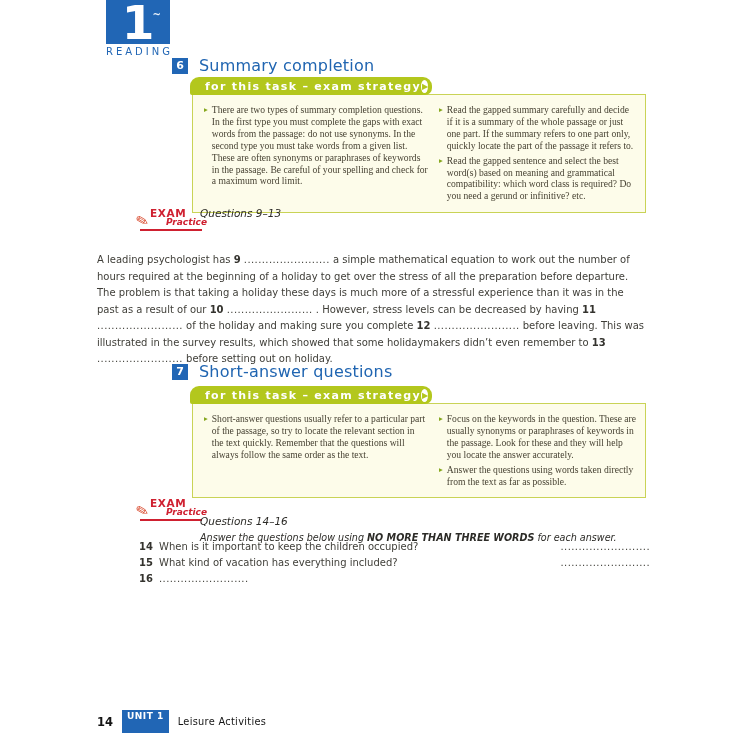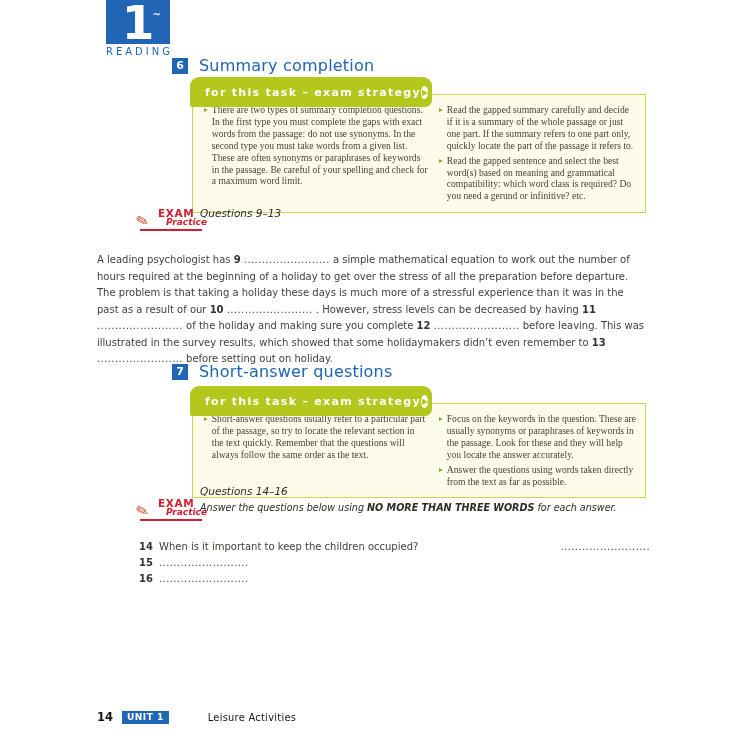--- a/index.html
+++ b/index.html
@@ -16,42 +16,42 @@
   .badge-tilde { position:absolute; right:9px; top:9px; color:#eaf2fa; font-size:10px; font-weight:bold; }
   .badge-reading { color:#2166b5; font-size:10px; font-weight:normal; letter-spacing:3px; margin-top:2px; display:block; }
 
   
   .section-heading { position:absolute; left:172px; display:flex; align-items:center; gap:11px; }
   .num-square { width:16px; height:16px; background:#2166b5; color:#fff; font-weight:bold; font-size:11px;
     display:flex; align-items:center; justify-content:center; flex:0 0 auto; }
   .section-title { color:#2065b1; font-size:16px; letter-spacing:0.2px; }
 
   
-  .banner { position:absolute; left:190px; width:242px; height:30px; background:#b3c71d;
+  .banner { position:absolute; left:190px; width:242px; height:18px; background:#b3c71d;
     border-radius:9px 9px 7px 2px; display:flex; align-items:center; justify-content:space-between;
     padding:0 7px 0 15px; z-index:2; }
   .banner-label { color:#ffffff; font-weight:bold; font-size:11px; letter-spacing:1.3px; white-space:nowrap; }
   .play-icon { width:13px; height:13px; background:#fff; border-radius:50%; color:#b3c71d;
     font-size:8px; line-height:13px; text-align:center; padding-left:1px; }
 
   
   .strategy-box { position:absolute; left:192px; width:454px; background:#fdfcea;
     border:1px solid #c9d356; display:flex; padding:9px 8px 7px 11px; }
   .col-left { width:224px; flex:0 0 auto; }
   .col-right { flex:1; padding-left:11px; }
   .bullet-item { display:flex; font-family:"Liberation Serif", serif; font-size:9.6px;
     line-height:11.9px; color:#474233; margin-bottom:3px; }
   .bullet-glyph { color:#87a81f; font-family:"DejaVu Sans", sans-serif; font-size:7.5px;
     line-height:11.9px; margin-right:4px; flex:0 0 auto; }
 
   
   .exam-logo { position:absolute; width:62px; border-bottom:2px solid #cf2030; padding:0 0 2px 10px; }
   .pencil-icon { position:absolute; left:-4px; bottom:-1px; color:#d84427; font-size:15px;
     transform:rotate(-15deg); }
-  .exam-word { display:block; color:#cf2030; font-weight:bold; font-size:10.5px; line-height:10px; letter-spacing:0.6px;margin-left:8px; }
+  .exam-word { display:block; color:#cf2030; font-weight:bold; font-size:10.5px; line-height:10px; letter-spacing:0.6px; }
   .practice-word { display:block; color:#cf2030; font-weight:bold; font-size:9px; line-height:9px; margin-left:16px;font-style:italic; }
 
   
   .task-head { position:absolute; left:200px; width:460px; }
   .q-heading { font-weight:normal; font-style:italic; font-size:10.5px; color:#2c2b27; margin-bottom:5px; }
   .instruction { font-style:italic; font-size:9.6px; color:#2c2b27; }
   .instruction b { font-weight:bold; }
 
   
   .summary { position:absolute; left:97px; top:252px; width:550px; font-size:10px;
@@ -63,22 +63,22 @@
   .questions { position:absolute; left:139px; width:511px; }
   .q-row { display:flex; font-size:10px; line-height:15.8px; color:#3f3e38; }
   .q-num { font-weight:bold; width:20px; flex:0 0 auto; color:#34332e; }
   .q-text { flex:1; }
   .q-dots { flex:0 0 auto; letter-spacing:0.4px; }
 
   
   .footer { position:absolute; left:97px; top:710px; display:flex; align-items:center; gap:9px; }
   .page-num { font-weight:bold; font-size:11.5px; color:#141414; }
   .unit-tag { background:#2166b5; color:#fff; font-weight:bold; font-size:9px;
-    padding:1px 5px 2px; letter-spacing:0.5px; }
-  .unit-title { font-size:9.8px; color:#141414; letter-spacing:0.3px;margin-left:30px; }
+    padding:1px 5px 12px; letter-spacing:0.5px; }
+  .unit-title { font-size:9.8px; color:#141414; letter-spacing:0.3px; }
 </style>
 </head>
 <body>
 
 <div class="page">
 
   <div class="badge">
     <div class="badge-square">
       <span class="badge-one">1</span>
       <span class="badge-tilde">~</span>
@@ -155,33 +155,34 @@
       </div>
     </div>
   </div>
 
   <div class="exam-logo" style="left:140px; top:498px;">
     <span class="pencil-icon">✎</span>
     <span class="exam-word">EXAM</span>
     <span class="practice-word">Practice</span>
   </div>
 
-  <div class="task-head" style="top:485px;">
+  <div class="task-head" style="top:515px;">
     <div class="q-heading">Questions 14–16</div>
     <div class="instruction"><span>Answer the questions below using </span><b>NO MORE THAN THREE WORDS</b><span> for each answer.</span></div>
   </div>
 
   <div class="questions" style="top:539px;">
     <div class="q-row">
       <span class="q-num">14</span>
       <span class="q-text">When is it important to keep the children occupied?</span>
       <span class="q-dots">.........................</span>
     </div>
     <div class="q-row">
       <span class="q-num">15</span>
+      <span class="q-text">What kind of vacation has everything included?</span>
       <span class="q-dots">.........................</span>
     </div>
     <div class="q-row">
       <span class="q-num">16</span>
       <span class="q-dots">.........................</span>
     </div>
   </div>
 
   <div class="footer">
     <span class="page-num">14</span>

